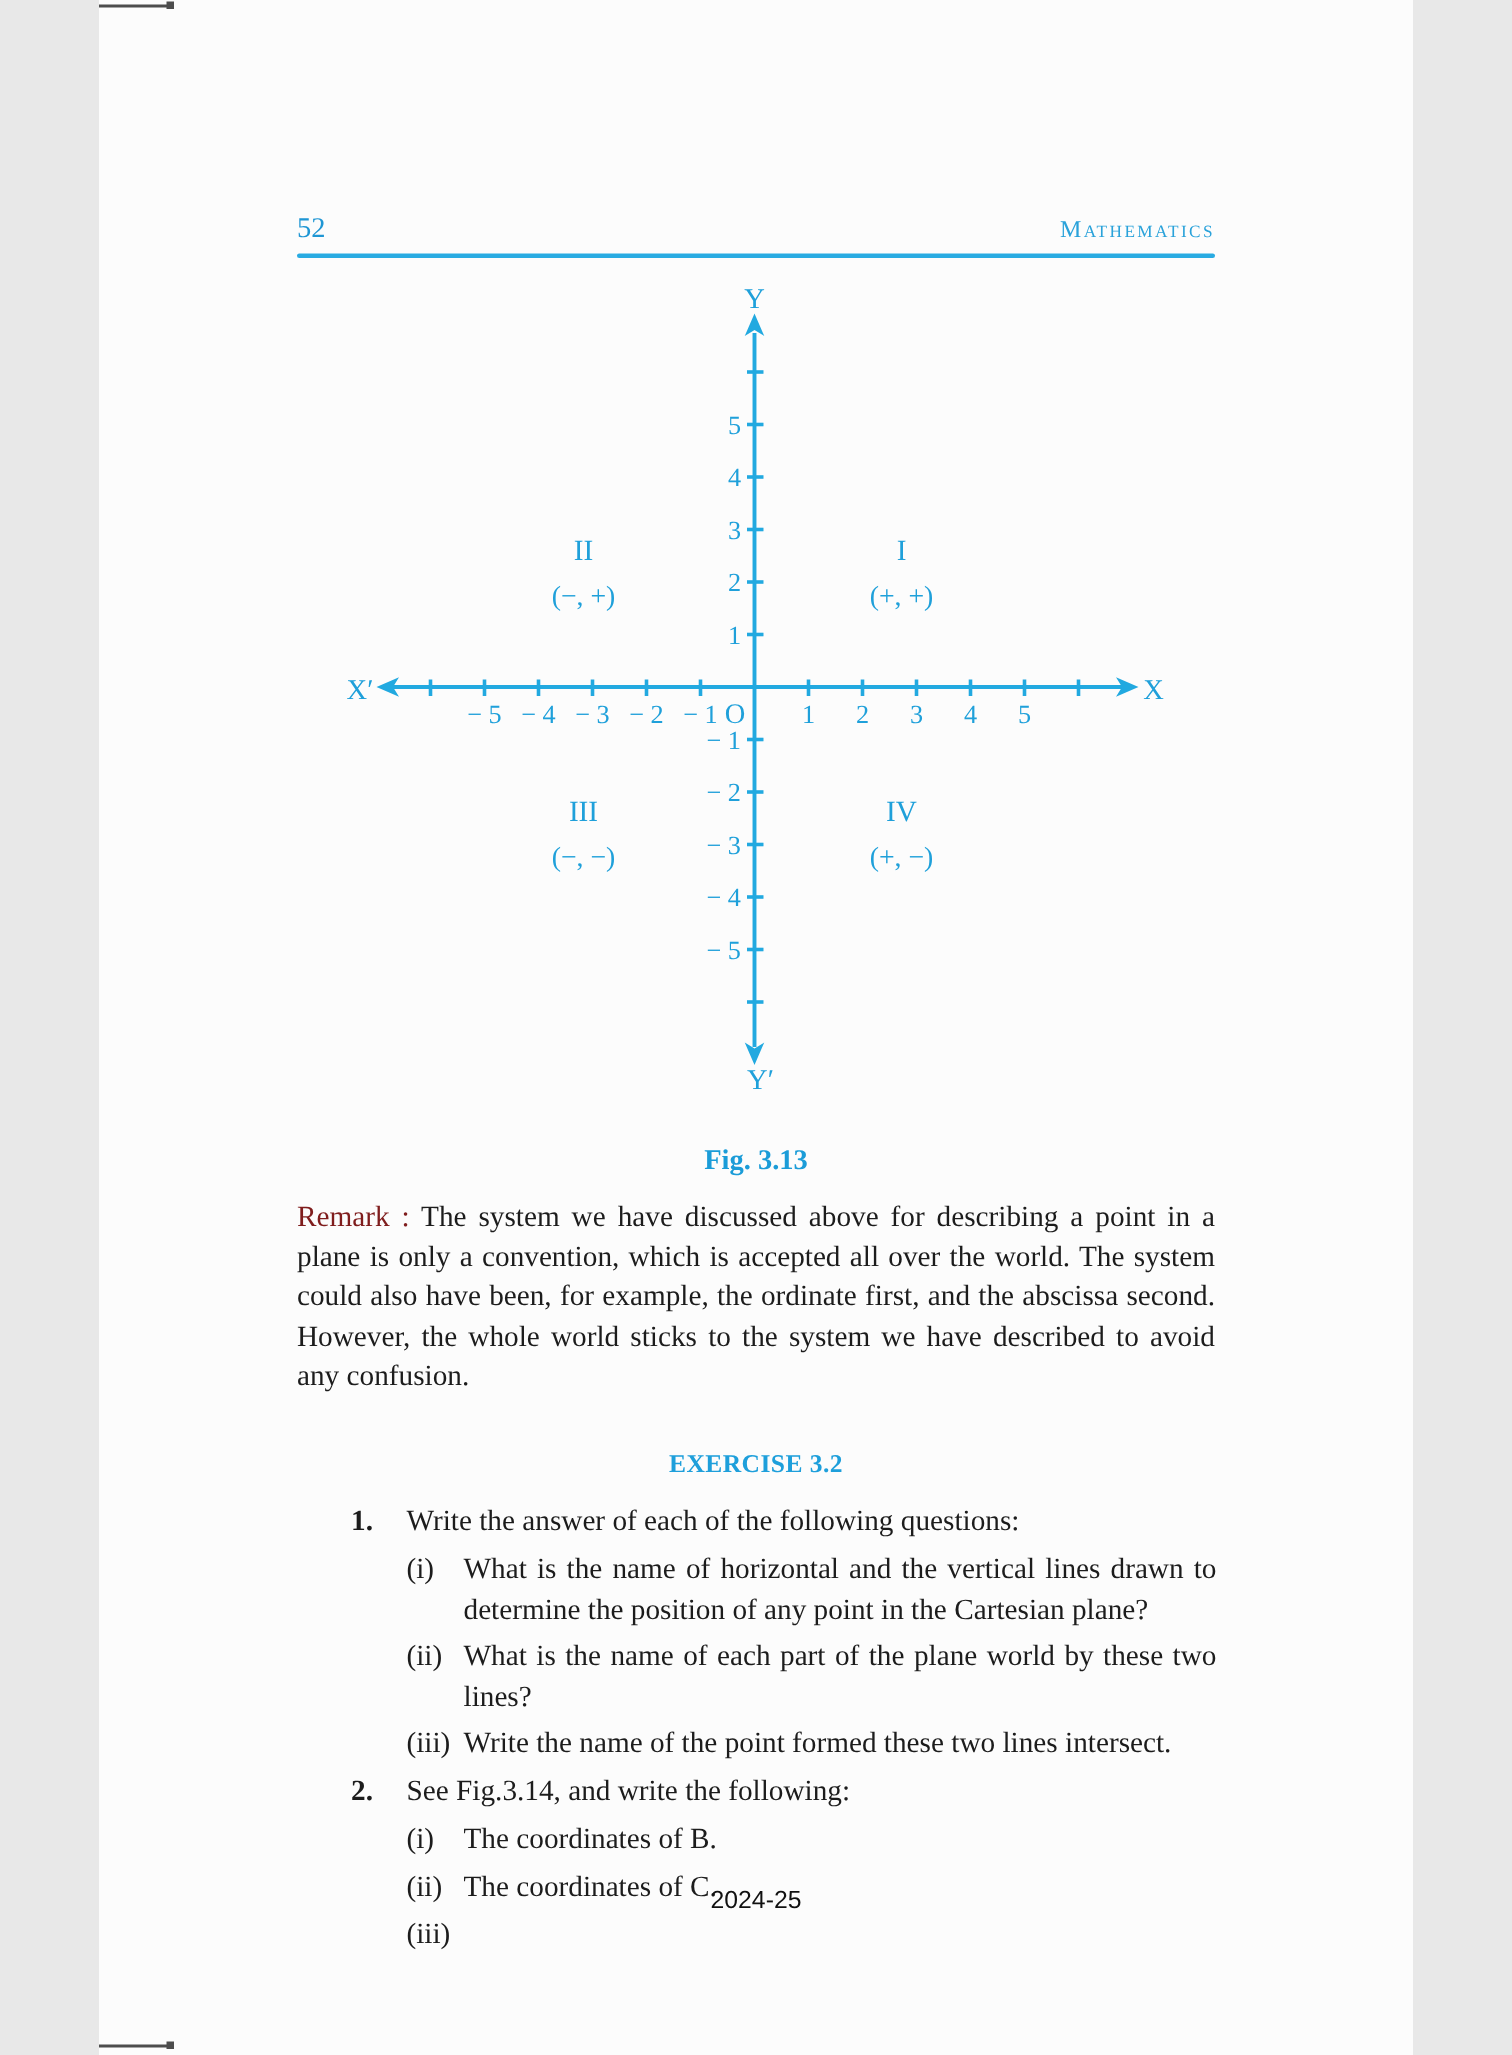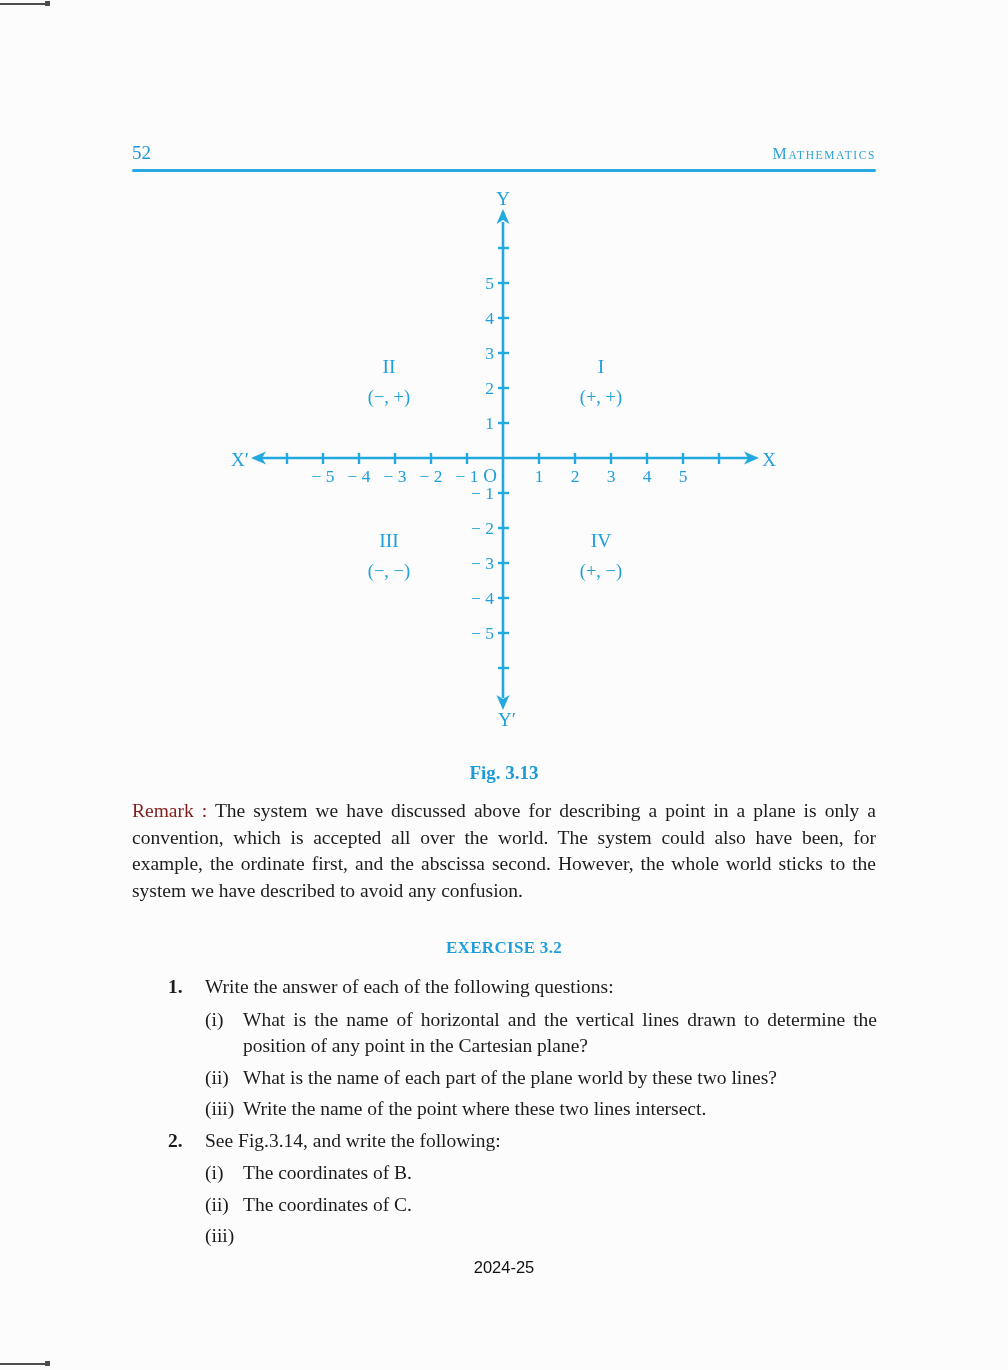--- a/index.html
+++ b/index.html
@@ -1,18 +1,18 @@
 <!DOCTYPE html>
 <html><head>
 <meta charset="utf-8">
 <style>
   html,body{margin:0;padding:0;background:#e8e8e8;}
   .page{
     position:relative;
-    width:1008px;height:1370px;
+    width:876px;height:1370px;
     margin:0 auto;
     background:#fcfcfc;
     font-family:"Liberation Serif",serif;
     color:#1c1c1c;
     overflow:hidden;
   }
   .crop-mark{position:absolute;left:0;height:2px;width:48px;background:#4d4d4d;}
   .crop-mark::after{content:"";position:absolute;right:-2px;top:-2px;width:5px;height:5px;background:#4d4d4d;}
   .crop-top{top:3px;}
   .crop-bottom{top:1363px;}
@@ -159,21 +159,21 @@
       <div class="sub-row">
         <div class="sub-label">(i)</div>
         <div class="sub-text">What is the name of horizontal and the vertical lines drawn to determine the position of any point in the Cartesian plane?</div>
       </div>
       <div class="sub-row">
         <div class="sub-label">(ii)</div>
         <div class="sub-text">What is the name of each part of the plane world by these two lines?</div>
       </div>
       <div class="sub-row">
         <div class="sub-label">(iii)</div>
-        <div class="sub-text">Write the name of the point where these two lines intersect.</div>
+        <div class="sub-text">Write the name of the point formed these two lines intersect.</div>
       </div>
       <div class="q-row">
         <div class="q-num">2.</div>
         <div class="q-text">See Fig.3.14, and write the following:</div>
       </div>
       <div class="sub-row">
         <div class="sub-label">(i)</div>
         <div class="sub-text">The coordinates of B.</div>
       </div>
       <div class="sub-row">

